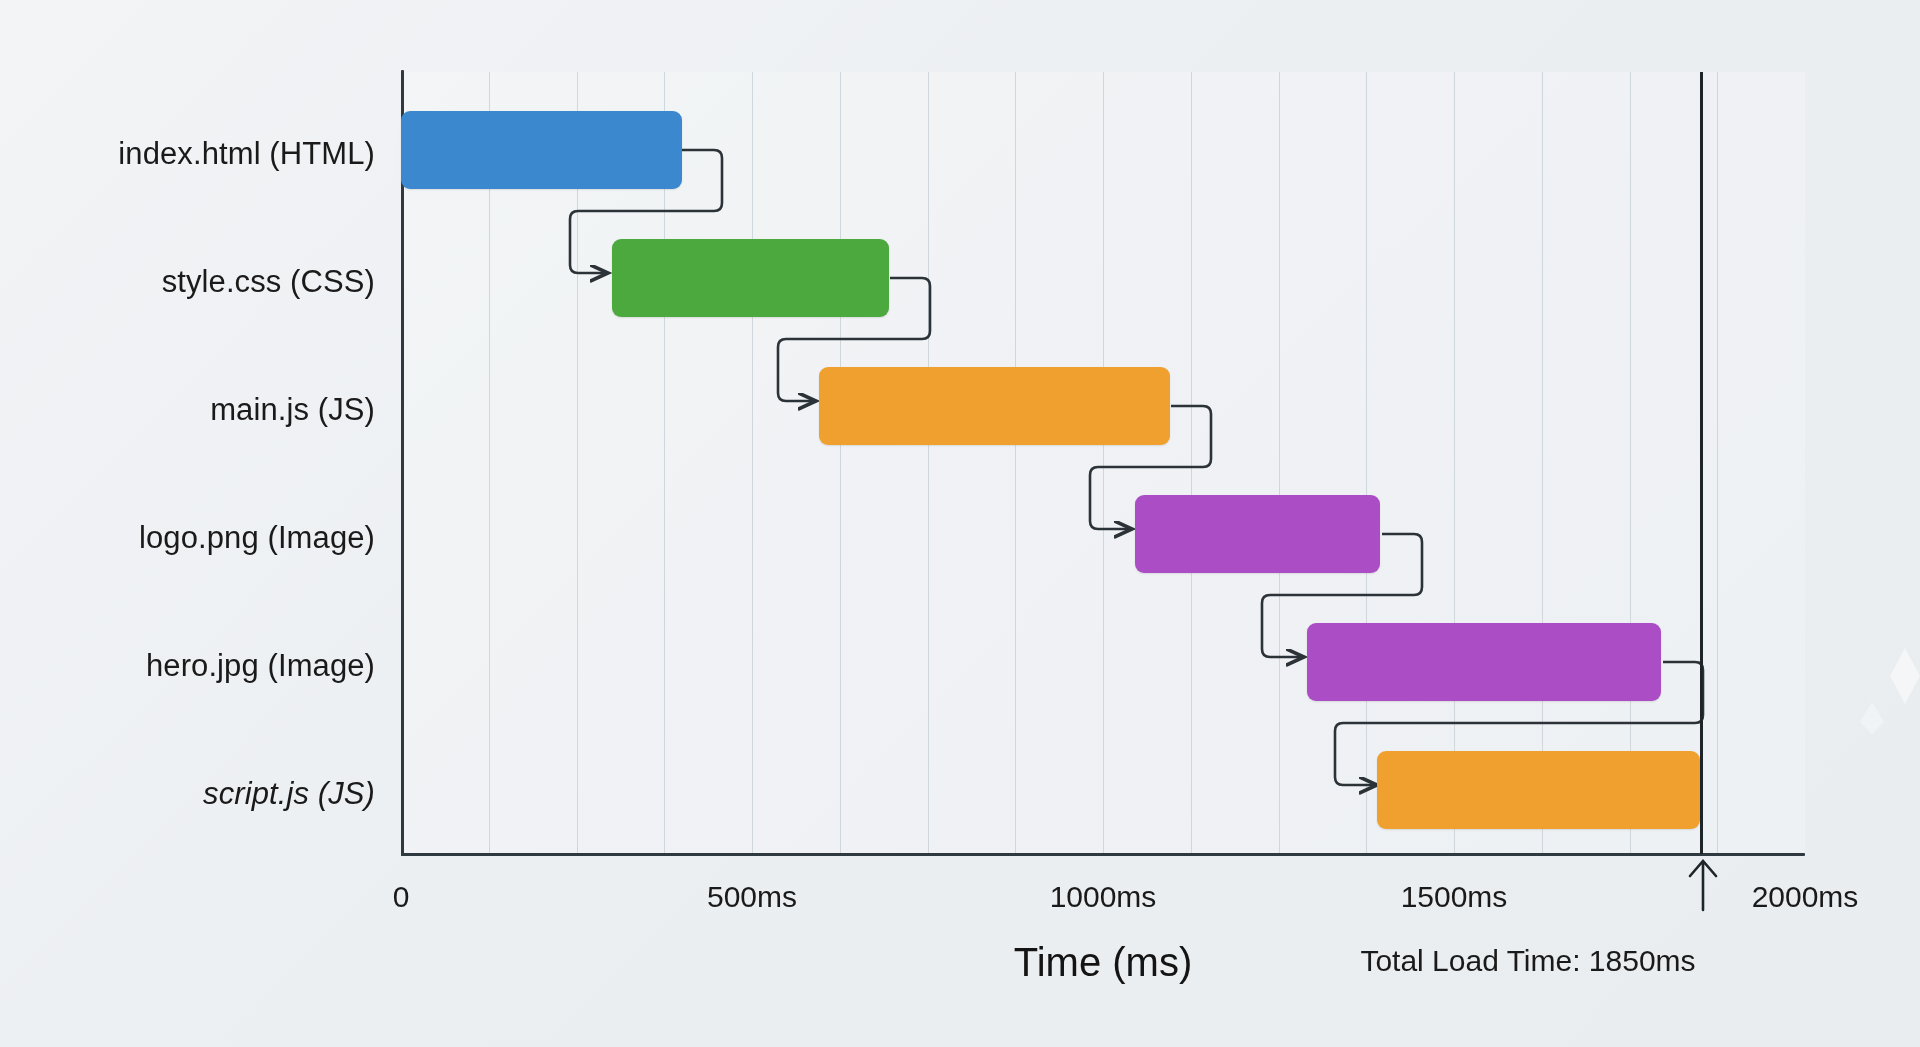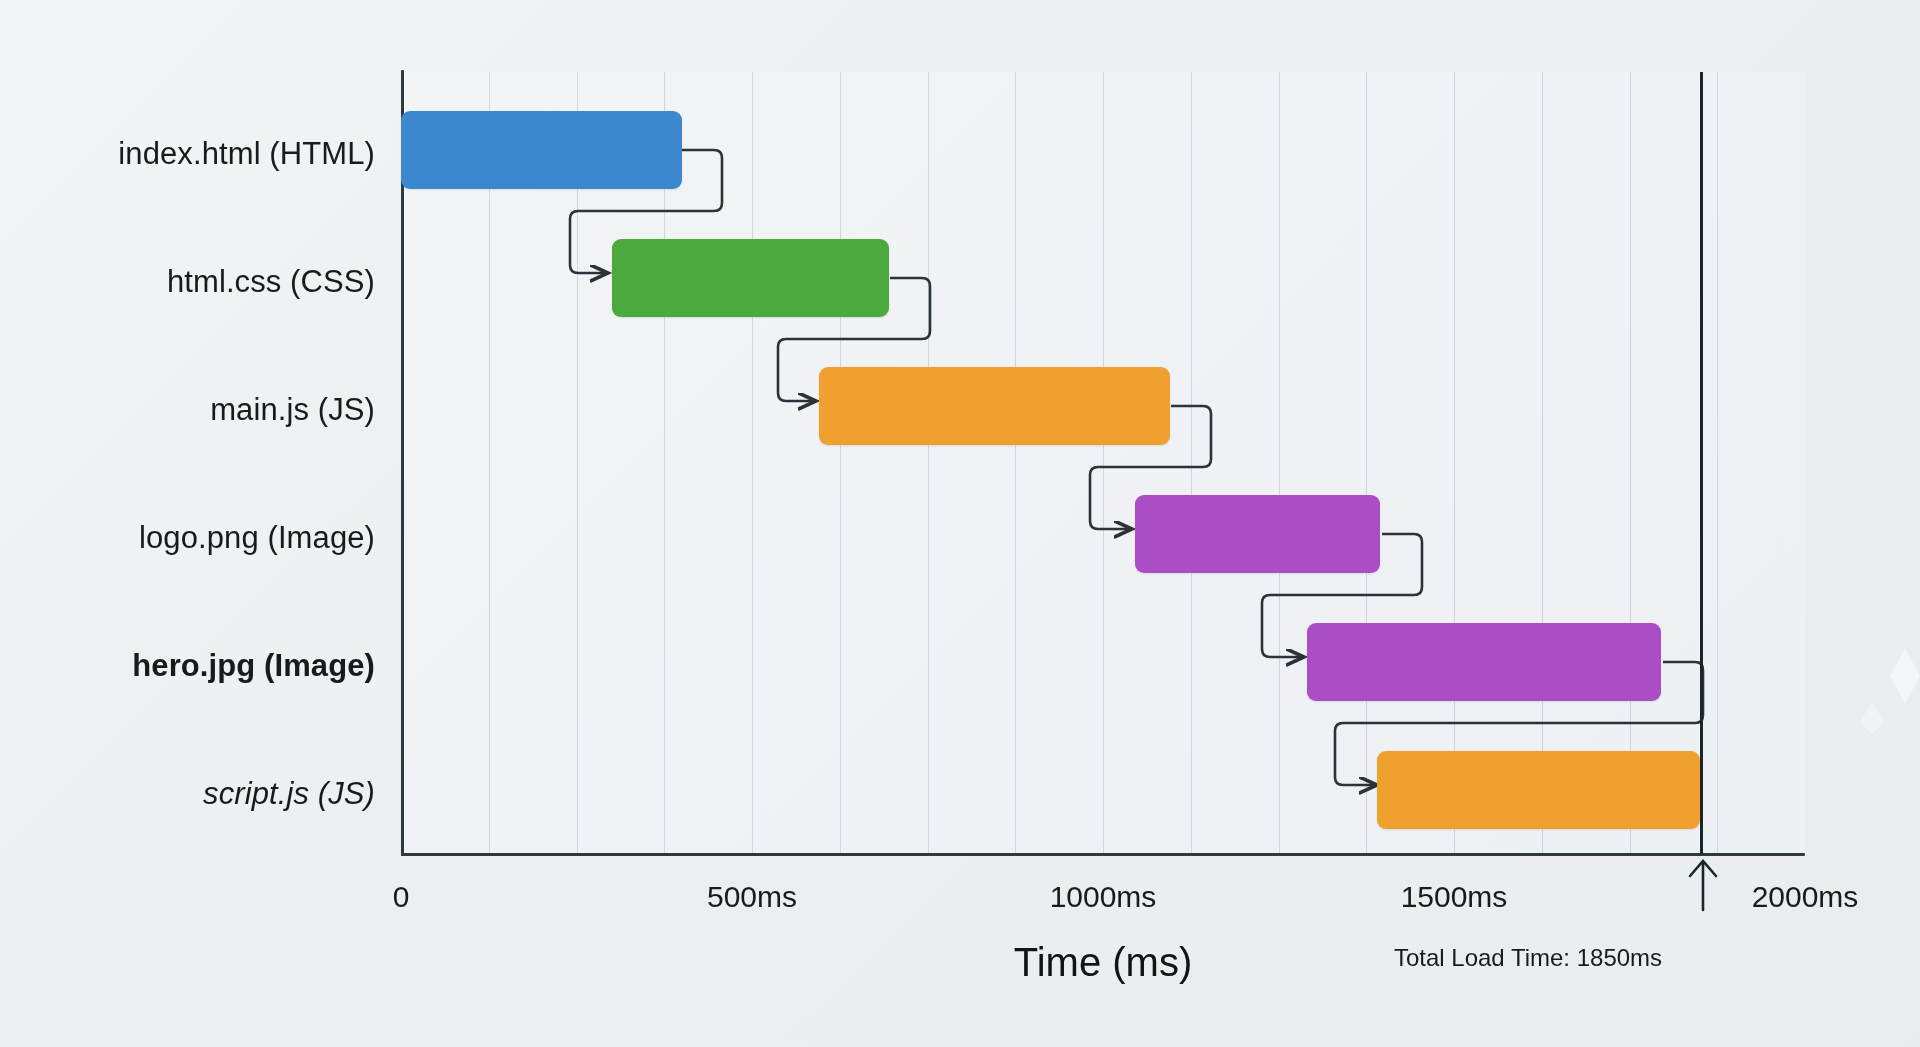--- a/index.html
+++ b/index.html
@@ -83,21 +83,21 @@
     position: absolute;
     top: 940px;
     font-size: 40px;
     color: #141414;
     transform: translateX(-50%);
     white-space: nowrap;
   }
   .total-annotation {
     position: absolute;
     top: 944px;
-    font-size: 24px;
+    font-size: 30px;
     color: #1a1a1a;
     transform: translateX(-50%);
     white-space: nowrap;
   }
   .marker-line {
     position: absolute;
     width: 3px;
     background: #1d2529;
     top: 72px;
   }
@@ -155,24 +155,24 @@
   <svg class="connector" width="1920" height="1047" viewBox="0 0 1920 1047" aria-hidden="true">
     <path d="M1703,910 L1703,862 M1690,876 L1703,861 L1716,876" fill="none" stroke="#1d2529" stroke-width="2.6" stroke-linecap="round"></path>
   </svg>
 
   <svg class="corner-sparkle" viewBox="0 0 110 120" aria-hidden="true">
     <path d="M95 34 L110 62 L95 90 L80 62 Z" fill="#ffffff" opacity="0.85"></path>
     <path d="M62 88 L74 108 L62 120 L50 108 Z" fill="#ffffff" opacity="0.6"></path>
   </svg>
 
   <div class="row-label" style="top:136px;">index.html (HTML)</div>
-  <div class="row-label" style="top:264px;">html.css (CSS)</div>
+  <div class="row-label" style="top:264px;">style.css (CSS)</div>
   <div class="row-label" style="top:392px;">main.js (JS)</div>
   <div class="row-label" style="top:520px;">logo.png (Image)</div>
-  <div class="row-label" style="top:648px;font-weight:bold;">hero.jpg (Image)</div>
+  <div class="row-label" style="top:648px;">hero.jpg (Image)</div>
   <div class="row-label" style="top:776px;font-style:italic;">script.js (JS)</div>
 
   <div class="bar" style="top: 111px; left: 401px; width: 280.8px; background: rgb(59, 136, 206);"></div>
   <div class="bar" style="top: 239px; left: 611.6px; width: 277.29px; background: rgb(76, 169, 62);"></div>
   <div class="bar" style="top: 367px; left: 818.69px; width: 351px; background: rgb(240, 160, 46);"></div>
   <div class="bar" style="top: 495px; left: 1134.59px; width: 245.7px; background: rgb(171, 78, 198);"></div>
   <div class="bar" style="top: 623px; left: 1306.58px; width: 354.51px; background: rgb(171, 78, 198);"></div>
   <div class="bar" style="top: 751px; left: 1376.78px; width: 322.92px; background: rgb(240, 160, 46);"></div>
 
   <div class="tick-label" style="left: 401px;">0</div>

